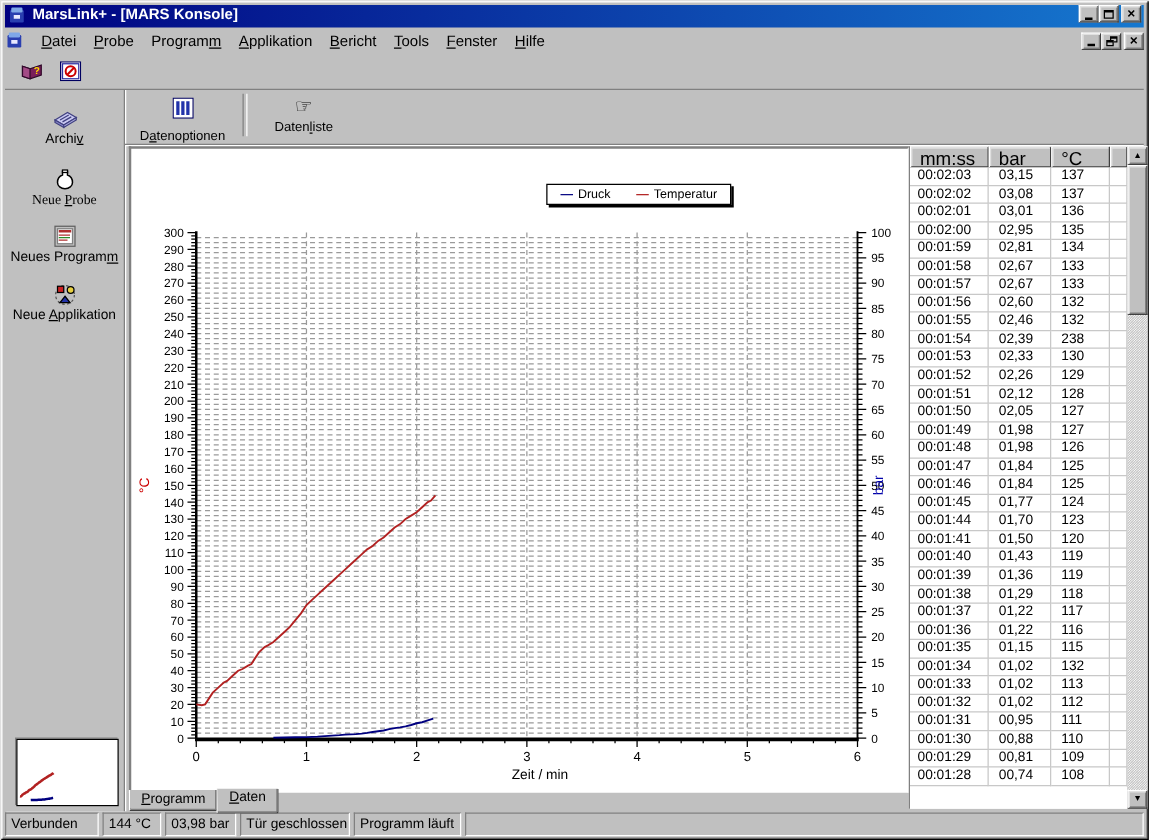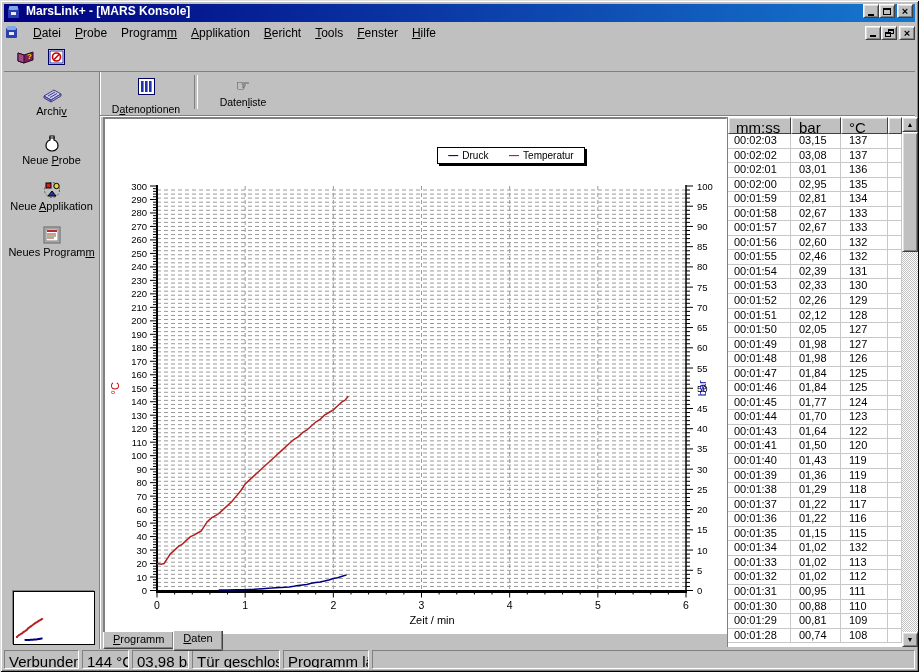--- a/index.html
+++ b/index.html
@@ -46,21 +46,21 @@
   .toolbtn{width:22px;height:20px;display:flex;align-items:center;justify-content:center;}
   
   .content{
     position:absolute;left:4px;top:71px;right:4px;bottom:23px;background:#c0c0c0;
     border-top:1px solid #808080;
   }
   
   .sidebar{position:absolute;left:0;top:0;bottom:0;width:95px;border-right:1px solid #808080;box-shadow:1px 0 0 #fff;}
   .side-item{display:flex;flex-direction:column;align-items:center;font-size:11px;color:#000;cursor:default;}
   .side-item .icn{height:18px;display:flex;align-items:center;justify-content:center;margin-bottom:2px;}
-  .si-1{margin-top:13px;} .si-2{margin-top:17px;} .si-3{margin-top:14px;} .si-4{margin-top:14px;}
+  .si-1{margin-top:13px;} .si-2{margin-top:17px;font-family:Liberation Serif, serif;} .si-3{margin-top:14px;} .si-4{margin-top:14px;}
   .thumb{
     position:absolute;left:9px;top:519px;width:80px;height:52px;background:#fff;
     border:1px solid #000;box-shadow:-1px -1px 0 #808080;
   }
   
   .graph-toolbar{
     position:absolute;left:96px;top:0;right:0;height:43px;
     border-bottom:1px solid #808080;box-shadow:0 1px 0 #fff;
     display:flex;align-items:flex-start;
   }
@@ -123,21 +123,21 @@
   }
   .sthumb{
     position:absolute;left:0;top:0;width:16px;height:120px;background:#c0c0c0;
     border:1px solid;border-color:#fff #404040 #404040 #fff;
     box-shadow:inset 1px 1px 0 #dfdfdf, inset -1px -1px 0 #808080;box-sizing:border-box;
   }
   
   .statusbar{position:absolute;left:4px;right:4px;bottom:3px;height:19px;display:flex;gap:3px;align-items:stretch;}
   .spanel{
     border:1px solid;border-color:#808080 #fff #fff #808080;
-    font-size:15px;padding:2px 4px 0 4px;box-sizing:border-box;white-space:nowrap;overflow:hidden;
+    font-size:11px;padding:2px 4px 0 4px;box-sizing:border-box;white-space:nowrap;overflow:hidden;
   }
   .sp0{width:75px;} .sp1{width:47px;} .sp2{width:57px;} .sp3{width:88px;} .sp4{width:86px;} .sp5{flex:1;}
 </style>
 </head>
 <body>
 
 <div class="titlebar">
   <span>
     <svg width="16" height="15">
         <rect x="2" y="4" width="11" height="10" rx="1" fill="#2a3fb0"></rect>
@@ -228,43 +228,43 @@
     </div>
     <div class="side-item si-2">
       <span class="icn">
         <svg width="18" height="18">
             <path d="M7 3 h4 v3 c3 1 4 3 4 6 a6 5 0 0 1 -12 0 c0-3 1-5 4-6 Z" fill="#fff" stroke="#000" stroke-width="1.2"></path>
             <rect x="7" y="2" width="4" height="2" fill="#fff" stroke="#000" stroke-width="1"></rect>
           </svg>
       </span>
       <span><span>Neue </span><span class="u">P</span><span>robe</span></span>
     </div>
-    <div class="side-item si-4">
-      <span class="icn">
-        <svg width="20" height="19">
-            <circle cx="10" cy="10" r="7.5" fill="none" stroke="#555" stroke-width="1" stroke-dasharray="2 2"></circle>
-            <rect x="4" y="3" width="5" height="5" fill="#cc2222" stroke="#000"></rect>
-            <circle cx="14.5" cy="6" r="2.7" fill="#e8d040" stroke="#000"></circle>
-            <path d="M10 11 L14 16 L6 16 Z" fill="#2233aa" stroke="#000"></path>
-          </svg>
-      </span>
-      <span><span>Neue </span><span class="u">A</span><span>pplikation</span></span>
-    </div>
     <div class="side-item si-3">
       <span class="icn">
         <svg width="18" height="18">
             <rect x="1" y="1" width="16" height="16" fill="#c0c0c0" stroke="#606060"></rect>
             <rect x="3" y="3" width="12" height="12" fill="#fff" stroke="#808080"></rect>
             <rect x="4" y="4" width="10" height="2" fill="#b03030"></rect>
             <line x1="4" y1="8" x2="13" y2="8" stroke="#b03030"></line>
             <line x1="4" y1="10" x2="13" y2="10" stroke="#2a8a2a"></line>
             <line x1="4" y1="12" x2="11" y2="12" stroke="#b03030"></line>
           </svg>
       </span>
       <span><span>Neues Program</span><span class="u">m</span></span>
+    </div>
+    <div class="side-item si-4">
+      <span class="icn">
+        <svg width="20" height="19">
+            <circle cx="10" cy="10" r="7.5" fill="none" stroke="#555" stroke-width="1" stroke-dasharray="2 2"></circle>
+            <rect x="4" y="3" width="5" height="5" fill="#cc2222" stroke="#000"></rect>
+            <circle cx="14.5" cy="6" r="2.7" fill="#e8d040" stroke="#000"></circle>
+            <path d="M10 11 L14 16 L6 16 Z" fill="#2233aa" stroke="#000"></path>
+          </svg>
+      </span>
+      <span><span>Neue </span><span class="u">A</span><span>pplikation</span></span>
     </div>
     <div class="thumb">
       <svg id="thumb-svg" width="78" height="50">
           <polyline points="10.6,48.0 11.9,47.9 13.1,47.9 14.3,47.9 15.6,47.9 16.8,47.8 18.0,47.7 18.7,47.7 19.3,47.7 19.9,47.6 20.5,47.6 21.1,47.5 21.7,47.5 22.3,47.4 23.0,47.3 23.6,47.2 24.2,47.1 24.8,47.0 25.4,47.0 26.1,46.8 26.7,46.7 27.3,46.6 27.9,46.4 28.5,46.3" fill="none" stroke="#000080" stroke-width="2"></polyline>
           <polyline points="2.0,45.0 2.6,45.1 3.0,45.0 3.5,44.4 3.8,44.0 4.5,43.5 5.1,43.0 5.5,42.9 6.1,42.5 6.7,42.0 7.2,41.9 7.8,41.5 8.2,41.4 8.5,41.0 9.0,40.4 9.6,39.9 10.0,39.8 10.6,39.5 11.3,39.0 11.9,38.5 12.5,38.1 13.1,37.5 13.7,36.9 14.3,36.1 15.0,35.7 15.6,35.3 16.2,34.8 16.8,34.4 17.4,33.9 18.0,33.5 18.7,33.0 19.3,32.5 19.9,32.1 20.5,31.6 21.1,31.2 21.7,30.9 22.3,30.4 23.0,30.1 23.6,29.7 24.2,29.3 24.8,28.9 25.4,28.5 26.1,28.2 26.7,27.9 27.3,27.4 27.9,27.0 28.3,26.9 28.8,26.4" fill="none" stroke="#b22222" stroke-width="2"></polyline>
         </svg>
     </div>
   </div>
 
   <div class="graph-toolbar">
@@ -819,21 +819,21 @@
           </div>
           <div class="trow">
             <div class="td c0">00:01:55</div>
             <div class="td c1">02,46</div>
             <div class="td c2">132</div>
             <div class="td cf"></div>
           </div>
           <div class="trow">
             <div class="td c0">00:01:54</div>
             <div class="td c1">02,39</div>
-            <div class="td c2">131</div>
+            <div class="td c2">238</div>
             <div class="td cf"></div>
           </div>
           <div class="trow">
             <div class="td c0">00:01:53</div>
             <div class="td c1">02,33</div>
             <div class="td c2">130</div>
             <div class="td cf"></div>
           </div>
           <div class="trow">
             <div class="td c0">00:01:52</div>
@@ -880,26 +880,20 @@
           <div class="trow">
             <div class="td c0">00:01:45</div>
             <div class="td c1">01,77</div>
             <div class="td c2">124</div>
             <div class="td cf"></div>
           </div>
           <div class="trow">
             <div class="td c0">00:01:44</div>
             <div class="td c1">01,70</div>
             <div class="td c2">123</div>
-            <div class="td cf"></div>
-          </div>
-          <div class="trow">
-            <div class="td c0">00:01:43</div>
-            <div class="td c1">01,64</div>
-            <div class="td c2">122</div>
             <div class="td cf"></div>
           </div>
           <div class="trow">
             <div class="td c0">00:01:41</div>
             <div class="td c1">01,50</div>
             <div class="td c2">120</div>
             <div class="td cf"></div>
           </div>
           <div class="trow">
             <div class="td c0">00:01:40</div>

